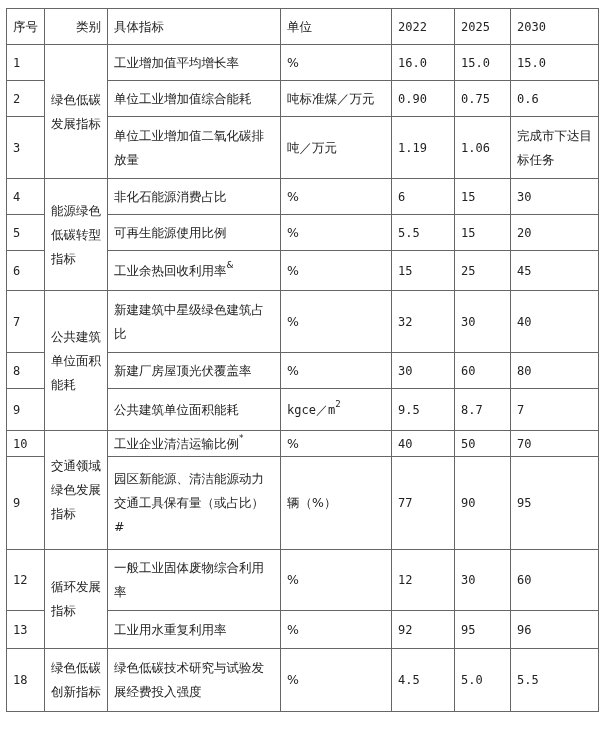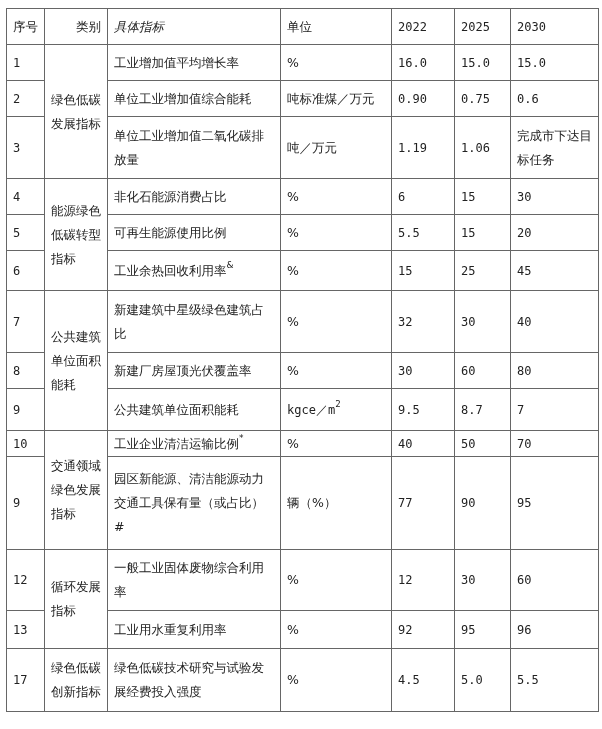--- a/index.html
+++ b/index.html
@@ -14,21 +14,21 @@
   table.indicators td {
     border: 1px solid #666666;
     padding: 0 6px;
     vertical-align: middle;
     line-height: 24px;
     word-break: break-all;
   }
   td.num { font-family: "DejaVu Sans Mono", "Liberation Mono", monospace; font-size: 12px; }
   td.cat { text-align: left; font-family: Liberation Serif, serif; }
   td.hdr-cat { text-align: right; padding-right: 10px; }
-  td.hdr-ind { padding-left: 26px; font-style: italic; }
+  td.hdr-ind { padding-left: 26px; }
   sup { font-size: 9px; vertical-align: top; position: relative; top: -6px; }
 </style>
 </head>
 <body>
 
 <table class="indicators">
   <colgroup>
     <col style="width:38px">
       <col style="width:63px">
       <col style="width:173px">
@@ -164,21 +164,21 @@
     <tr style="height:38px">
       <td class="num">13</td>
       <td>工业用水重复利用率</td>
       <td>%</td>
       <td class="num">92</td>
       <td class="num">95</td>
       <td class="num">96</td>
     </tr>
 
     <tr style="height:63px">
-      <td class="num">17</td>
+      <td class="num">18</td>
       <td class="cat">绿色低碳创新指标</td>
       <td>绿色低碳技术研究与试验发展经费投入强度</td>
       <td>%</td>
       <td class="num">4.5</td>
       <td class="num">5.0</td>
       <td class="num">5.5</td>
     </tr>
   </tbody>
 </table>
 

